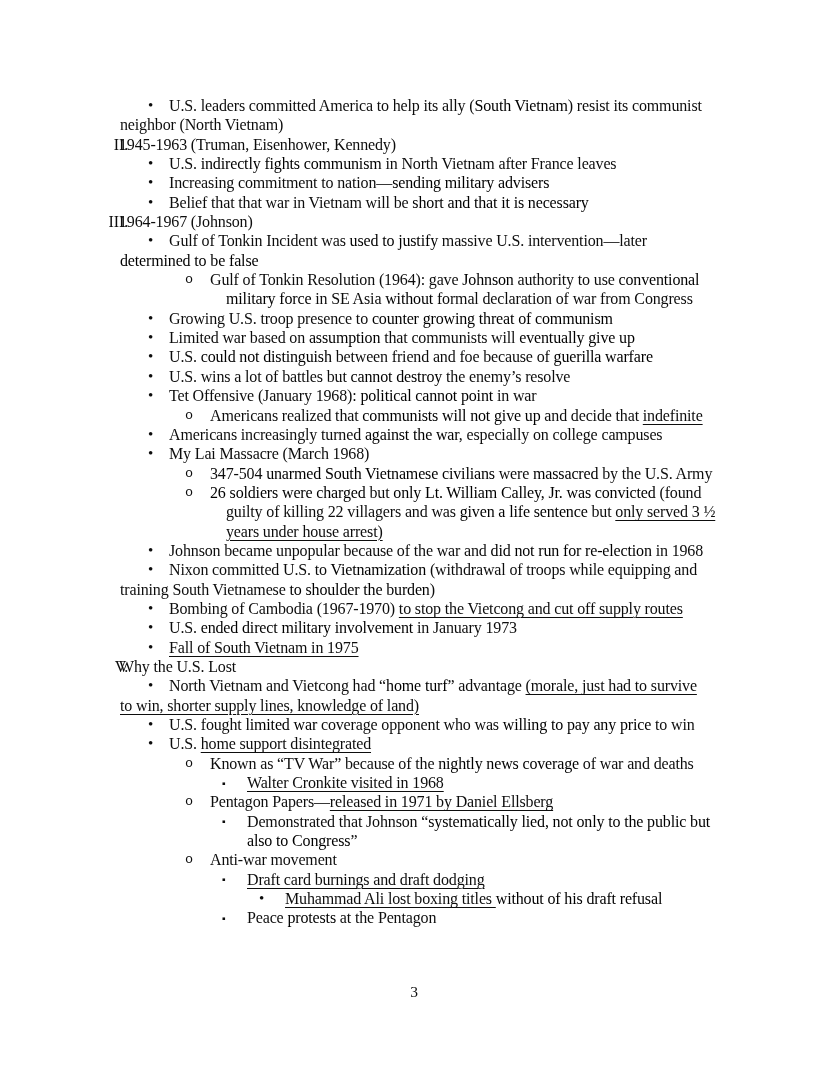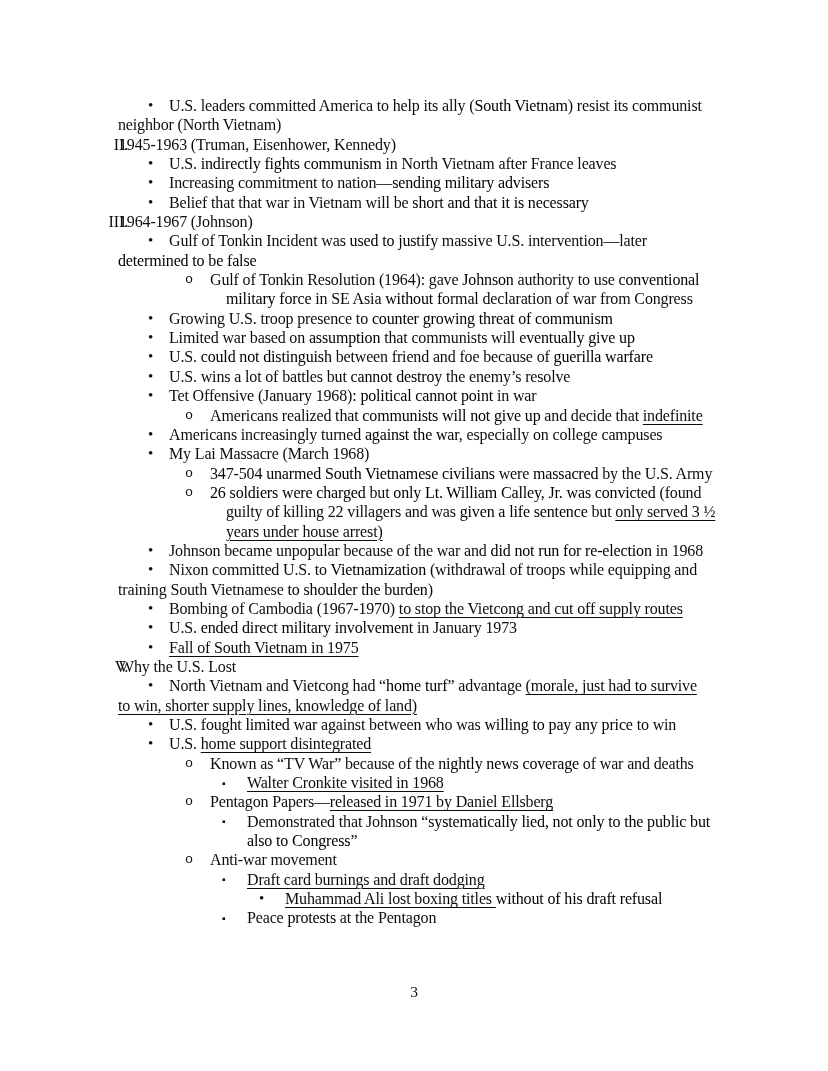--- a/index.html
+++ b/index.html
@@ -11,21 +11,21 @@
   }
   .page{position:relative;width:828px;height:1071px;background:#ffffff;}
   .content{position:absolute;top:96px;left:0;width:828px;}
   .ln{
     position:relative;height:19.35px;white-space:nowrap;
     font-size:16px;line-height:19.35px;letter-spacing:-0.15px;
   }
   
   .lv-r  {padding-left:119px;}
   .lv-b1 {padding-left:169px;}
-  .lv-c1 {padding-left:118px;}
+  .lv-c1 {padding-left:90px;margin-left:30px;}
   .lv-b2 {padding-left:210px;}
   .lv-c2 {padding-left:210px;margin-left:16px;}
   .lv-b3 {padding-left:247px;}
   .lv-c3 {padding-left:247px;}
   .lv-b4 {padding-left:285px;}
   .mk{position:absolute;top:0;}
   .mk-r {left:95px;width:33px;text-align:right;}
   .mk-b1,.mk-b4{font-size:15px;}
   .mk-b1{left:148px;}
   .mk-b4{left:259px;}
@@ -68,21 +68,21 @@
       <div class="ln lv-c2"><span class="u">years under house arrest)</span></div>
       <div class="ln lv-b1"><span class="mk mk-b1">•</span><span class="">Johnson became unpopular because of the war and </span><span class="g ">did not run for re-election</span><span class=""> in 1968</span></div>
       <div class="ln lv-b1"><span class="mk mk-b1">•</span><span class="">Nixon committed U.S. to </span><span class="g ">Vietnamization</span><span class=""> (withdrawal of troops while equipping and</span></div>
       <div class="ln lv-c1"><span class="">training South Vietnamese </span><span class="g ">to shoulder the burden</span><span class="">)</span></div>
       <div class="ln lv-b1"><span class="mk mk-b1">•</span><span class="">Bombing of Cambodia (1967-1970) </span><span class="u">to stop the Vietcong and cut off supply routes</span></div>
       <div class="ln lv-b1"><span class="mk mk-b1">•</span><span class="">U.S. </span><span class="g ">ended direct military involvement</span><span class=""> in January 1973</span></div>
       <div class="ln lv-b1"><span class="mk mk-b1">•</span><span class="u">Fall of South Vietnam in 1975</span></div>
       <div class="ln lv-r"><span class="mk mk-r">V.</span><span class="">Why the U.S. Lost</span></div>
       <div class="ln lv-b1"><span class="mk mk-b1">•</span><span class="">North Vietnam and Vietcong had “</span><span class="g ">home turf</span><span class="">” advantage </span><span class="u">(morale, just had to survive</span></div>
       <div class="ln lv-c1"><span class="u">to win, shorter supply lines, knowledge of land)</span></div>
-      <div class="ln lv-b1"><span class="mk mk-b1">•</span><span class="">U.S. fought </span><span class="g ">limited war</span><span class=""> against between who was </span><span class="g ">willing to pay any price</span><span class=""> to win</span></div>
+      <div class="ln lv-b1"><span class="mk mk-b1">•</span><span class="">U.S. fought </span><span class="g ">limited war</span><span class=""> coverage opponent who was </span><span class="g ">willing to pay any price</span><span class=""> to win</span></div>
       <div class="ln lv-b1"><span class="mk mk-b1">•</span><span class="">U.S. </span><span class="u">home support disintegrated</span></div>
       <div class="ln lv-b2"><span class="mk mk-b2">o</span><span class="">Known as “TV War” because of the </span><span class="g ">nightly news coverage</span><span class=""> of war and deaths</span></div>
       <div class="ln lv-b3"><span class="mk mk-b3">▪</span><span class="u">Walter Cronkite visited in 1968</span></div>
       <div class="ln lv-b2"><span class="mk mk-b2">o</span><span class="">Pentagon Papers—</span><span class="u">released in 1971 by Daniel Ellsberg</span></div>
       <div class="ln lv-b3"><span class="mk mk-b3">▪</span><span class="">Demonstrated that Johnson “</span><span class="g ">systematically lied, not only to the public but</span></div>
       <div class="ln lv-c3"><span class="g ">also to Congress</span><span class="">”</span></div>
       <div class="ln lv-b2"><span class="mk mk-b2">o</span><span class="">Anti-war movement</span></div>
       <div class="ln lv-b3"><span class="mk mk-b3">▪</span><span class="u">Draft card burnings and draft dodging</span></div>
       <div class="ln lv-b4"><span class="mk mk-b4">•</span><span class="u">Muhammad Ali lost boxing titles </span><span class="g ">without of his draft refusal</span></div>
       <div class="ln lv-b3"><span class="mk mk-b3">▪</span><span class="">Peace </span><span class="g ">protests</span><span class=""> at the Pentagon</span></div>

